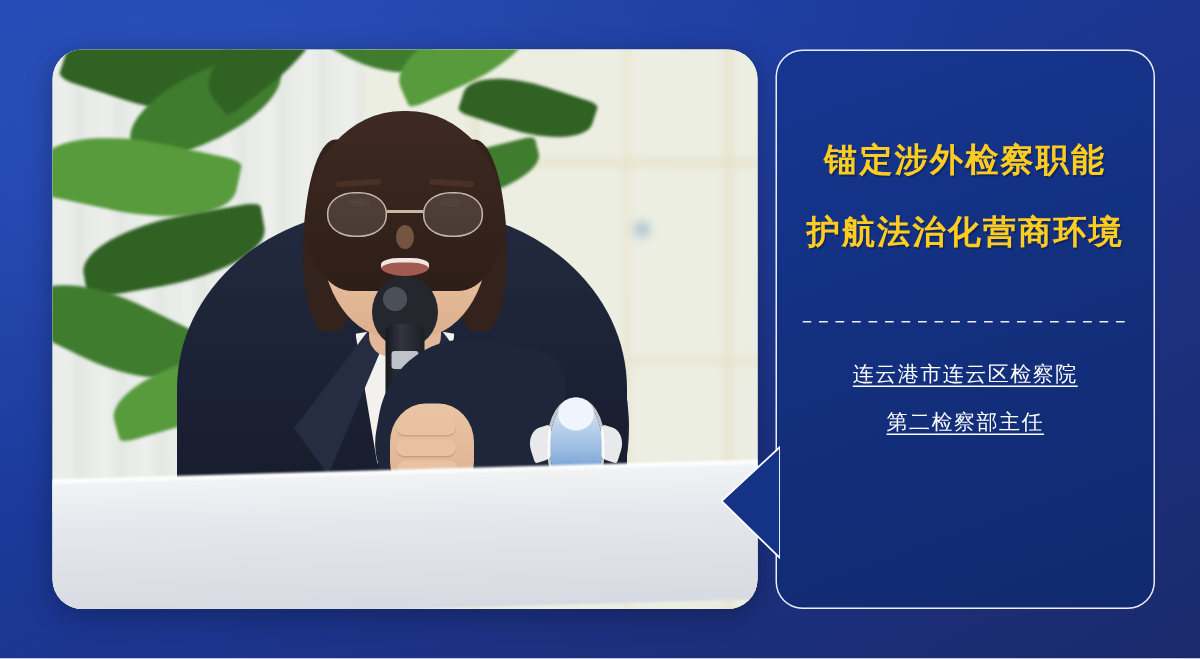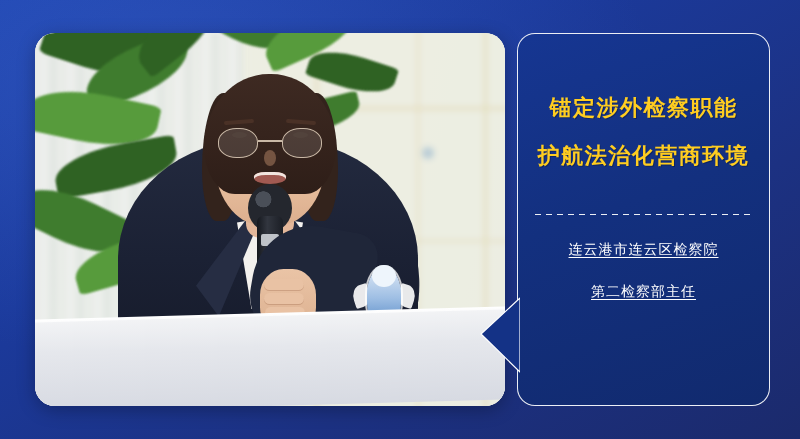--- a/index.html
+++ b/index.html
@@ -368,21 +368,21 @@
   .affil {
     margin-top: 26px;
     color: #ffffff;
     font-size: 14px;
     letter-spacing: 1px;
     text-decoration: underline;
     text-underline-offset: 3px;
     text-decoration-thickness: 1px;
     white-space: nowrap;
   }
-  .affil + .affil { margin-top: 24px; }
+  .affil + .affil { margin-top: 14px; }
 </style>
 </head>
 <body>
 
 <div id="stage">
 
   <div class="photo-panel">
 
     <div class="bg-wall"></div>
     <div class="bg-curtain"></div>

